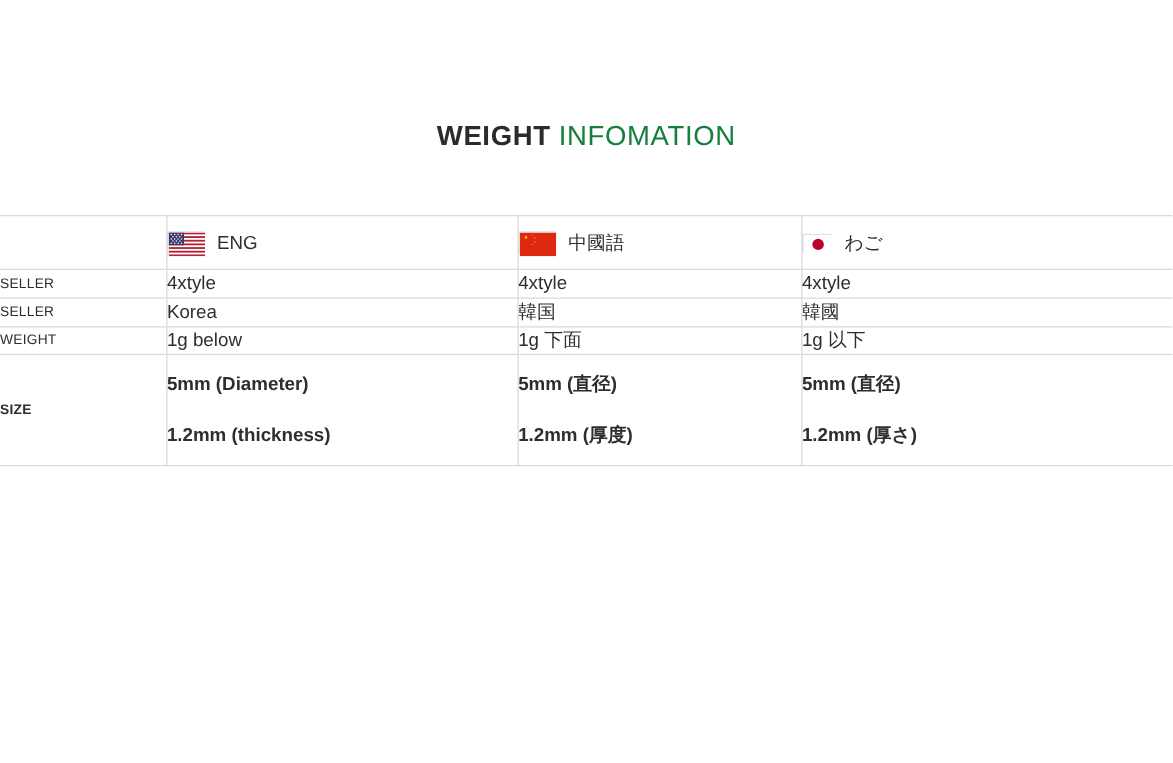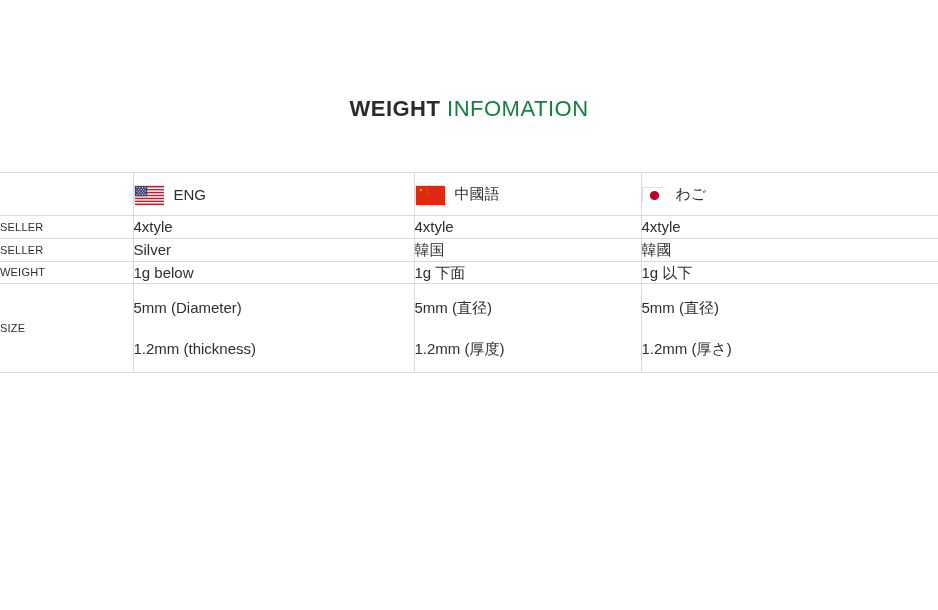--- a/index.html
+++ b/index.html
@@ -105,20 +105,21 @@
   }
   .val-line {
     display: block;
     line-height: 1.45;
   }
   .val-line + .val-line {
     margin-top: 20px;
   }
   .rowtall td {
     height: 88px;
+    font-weight: bold;
   }
   .spacer-bottom {
     position: absolute;
     left: 0;
     top: 480px;
     width: 938px;
     height: 130px;
   }
 </style>
 </head>
@@ -219,21 +220,21 @@
           <span class="val-line">4xtyle</span>
         </td>
         <td class="valuecell last">
           <span class="val-line">4xtyle</span>
         </td>
       </tr>
 
       <tr>
         <td class="labelcell">SELLER</td>
         <td class="valuecell">
-          <span class="val-line">Silver</span>
+          <span class="val-line">Korea</span>
         </td>
         <td class="valuecell">
           <span class="val-line">韓国</span>
         </td>
         <td class="valuecell last">
           <span class="val-line">韓國</span>
         </td>
       </tr>
 
       <tr>

